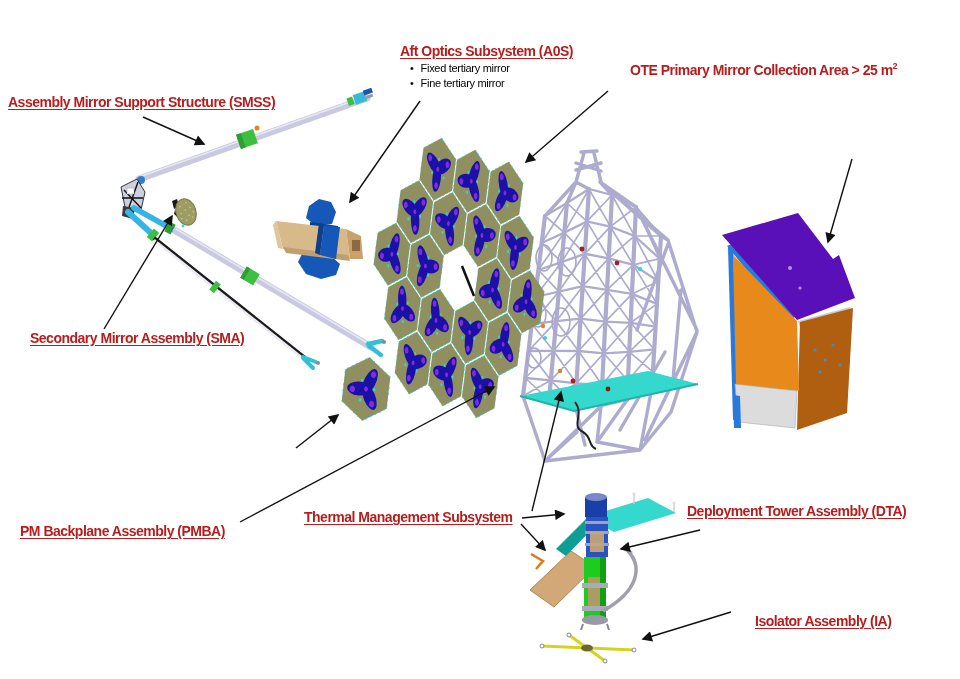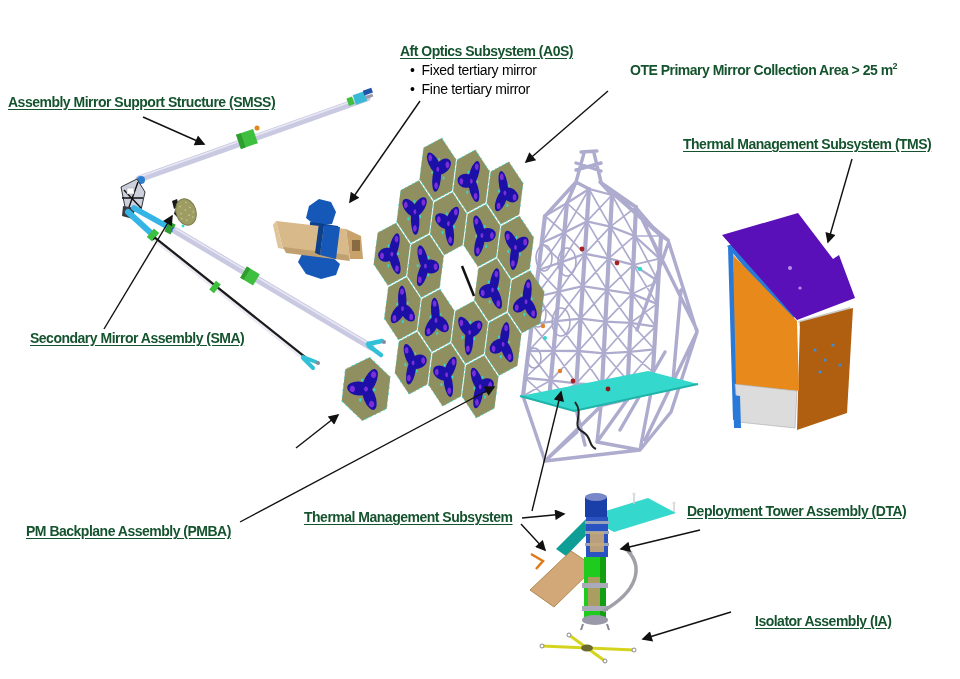--- a/index.html
+++ b/index.html
@@ -1,24 +1,24 @@
 <!DOCTYPE html>
 <html style="--tube_lavender: #c9c9e2; --tube_cyan: #35b5e5; --band_green: #3fbf3f; --hex_olive: #8f8f60; --star_navy: #1c10a8; --star_purple: #7a2fd8; --accent_cyan: #35d8cc; --truss_lavender: #aeacce; --tms_purple: #5a10b8; --tms_orange: #e8891c; --tms_brown: #b05f10; --tms_blue: #2979d8; --baffle_tan: #d8b98a; --flange_blue: #1558b8; --dta_green: #1ecb1e; --dta_blue: #1a3fa8; --panel_tan: #d2a878; --ia_yellow: #d4d41e;"><head>
 <meta charset="utf-8">
 <style>
   html,body{margin:0;padding:0;background:#fff;}
   .canvas{position:relative;width:960px;height:679px;background:#fff;overflow:hidden;
           font-family:"Liberation Sans",sans-serif;}
   svg{position:absolute;left:0;top:0;}
-  .lbl{position:absolute;font-weight:bold;font-size:14px;line-height:1.1;color:#14532d;
+  .lbl{position:absolute;font-weight:bold;font-size:14px;line-height:1.1;color:#b91c1c;
        letter-spacing:-0.5px;white-space:nowrap;}
   .und{text-decoration:underline;text-underline-offset:2px;}
   .block{position:absolute;}
   .block .lbl{position:static;}
-  .bullet{font-size:14px;font-weight:400;letter-spacing:-0.3px;margin:3px 0 0 10px;white-space:nowrap;}
+  .bullet{font-size:11px;font-weight:400;letter-spacing:-0.3px;margin:3px 0 0 10px;white-space:nowrap;}
   .bullet .b::before{content:"•";margin-right:7px;}
   sup{font-size:9px;}
   .tube{stroke:var(--tube_lavender);stroke-width:7;stroke-linecap:round;fill:none;}
   .tubehl{stroke:#f0eff8;stroke-width:1.5;stroke-linecap:round;fill:none;opacity:.8;}
   .cyantube{stroke:var(--tube_cyan);stroke-linecap:round;fill:none;}
   .band{fill:var(--band_green);}
   .bandd{fill:#2e9e2e;}
   .seg-hex{fill:var(--hex_olive);stroke:var(--accent_cyan);stroke-width:1;stroke-dasharray:2 4;}
   .star-lobe{fill:var(--star_navy);}
   .star-dot{fill:var(--star_purple);}
@@ -324,27 +324,26 @@
   <div class="lbl und" style="left:8px;top:95px">Assembly Mirror Support Structure (SMSS)</div>
 
   <div class="block" style="left:400px;top:44px">
     <div class="lbl und">Aft Optics Subsystem (A0S)</div>
     <div class="bullet"><span class="b"></span><span>Fixed tertiary mirror</span></div>
     <div class="bullet"><span class="b"></span><span>Fine tertiary mirror</span></div>
   </div>
 
   <div class="lbl" style="left:630px;top:62px"><span>OTE Primary Mirror Collection Area &gt; 25 m</span><sup>2</sup></div>
 
-  <div class="lbl und" style="left:683px;top:137px">Thermal Management Subsystem (TMS)</div>
 
   <div class="lbl und" style="left:30px;top:331px">Secondary Mirror Assembly (SMA)</div>
 
   <div class="block" style="left:22px;top:418px">
   </div>
 
-  <div class="lbl und" style="left:26px;top:524px">PM Backplane Assembly (PMBA)</div>
+  <div class="lbl und" style="left:20px;top:524px">PM Backplane Assembly (PMBA)</div>
 
   <div class="lbl und" style="left:304px;top:510px">Thermal Management Subsystem</div>
 
   <div class="lbl und" style="left:687px;top:504px">Deployment Tower Assembly (DTA)</div>
 
   <div class="lbl und" style="left:755px;top:614px">Isolator Assembly (IA)</div>
 </div>
 
 </body></html>

